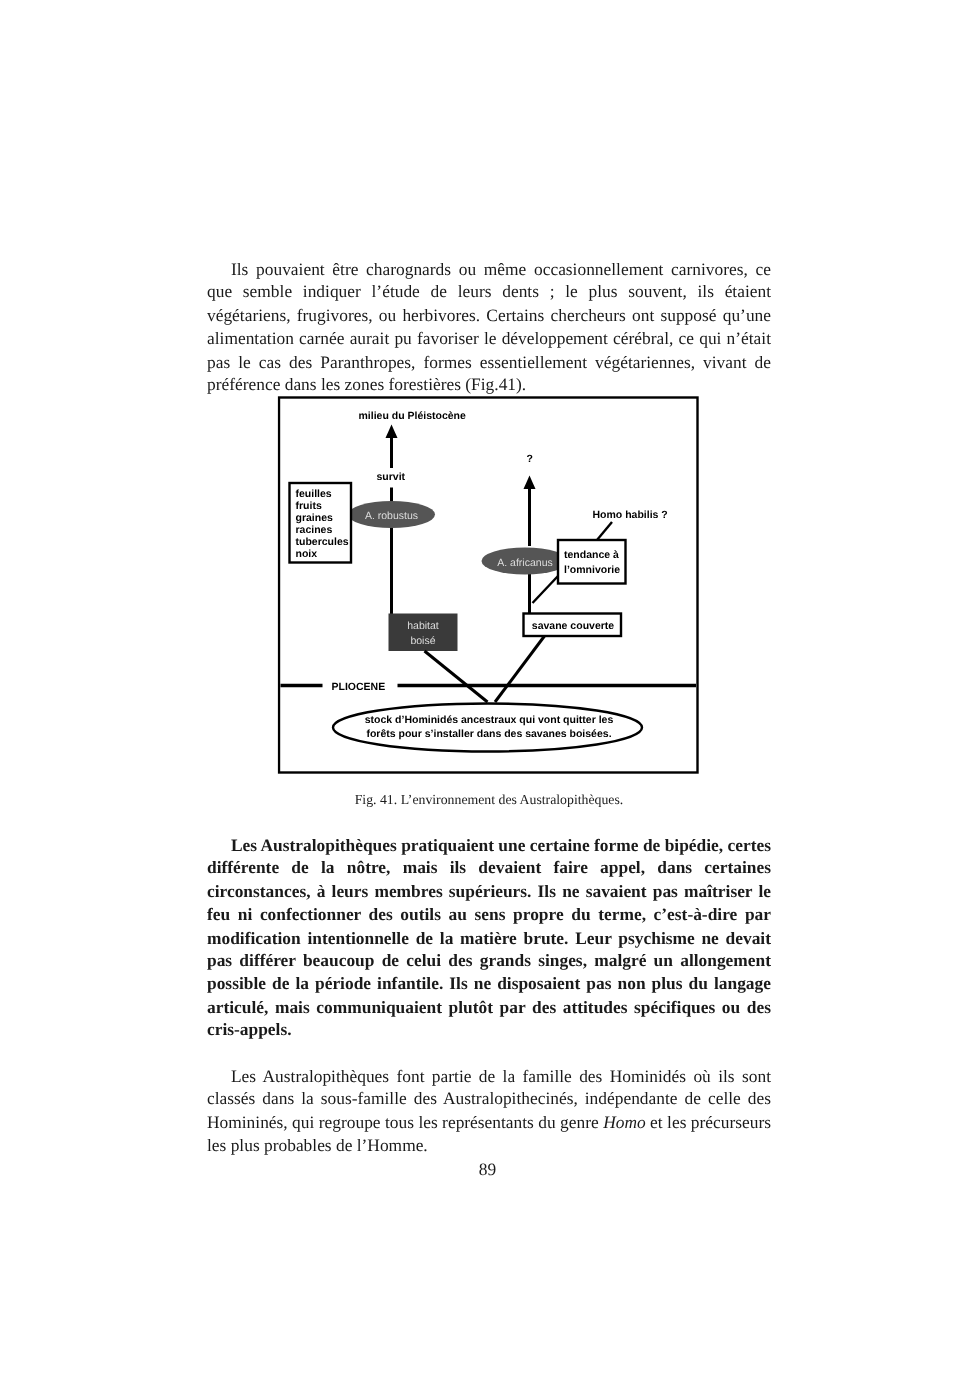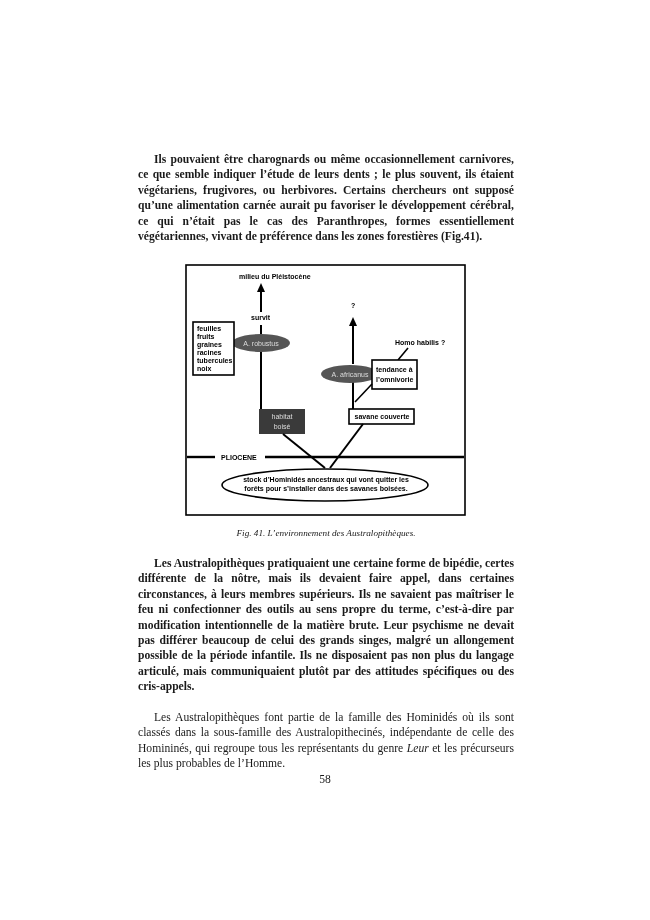--- a/index.html
+++ b/index.html
@@ -2,26 +2,26 @@
 <html><head>
 <meta charset="utf-8">
 <style>
   html, body { margin: 0; padding: 0; background: #ffffff; }
   body { width: 650px; height: 920px; position: relative; overflow: hidden; font-family: "Liberation Serif", serif; color: #1a1a1a; }
   .para {
     position: absolute; left: 138px; width: 376px;
     font-size: 11.6px; line-height: 15.4px; text-align: justify;
     text-indent: 16px; margin: 0;
   }
-  #p1 { top: 152px; font-weight: bold; }
+  #p1 { top: 172px; }
   #p2 { top: 556px; font-weight: bold; }
   #p3 { top: 710px; }
   .caption {
     position: absolute; top: 528px; left: 138px; width: 376px;
-    text-align: center; font-size: 9.2px; font-style: italic;
+    text-align: center; font-size: 9.2px;
   }
   .page-num {
     position: absolute; top: 773px; left: 0; width: 650px;
     text-align: center; font-size: 11.6px;
   }
   #figure { position: absolute; left: 185px; top: 264px; width: 281px; height: 252px; }
   #figure svg { display: block; }
   .dlabel { font-family: "Liberation Sans", sans-serif; font-weight: bold; font-size: 7px; fill: #000; }
   .glabel { font-family: "Liberation Sans", sans-serif; font-size: 7px; fill: #dddddd; }
 </style>
@@ -83,15 +83,15 @@
     <ellipse cx="140" cy="221" rx="103" ry="16" fill="#fff" stroke="#000" stroke-width="1.6"></ellipse>
     <text class="dlabel" x="141" y="218" text-anchor="middle">stock d’Hominidés ancestraux qui vont quitter les</text>
     <text class="dlabel" x="141" y="227" text-anchor="middle">forêts pour s’installer dans des savanes boisées.</text>
   </svg>
 </div>
 
 <div class="caption">Fig. 41. L’environnement des Australopithèques.</div>
 
 <p class="para" id="p2">Les Australopithèques pratiquaient une certaine forme de bipédie, certes différente de la nôtre, mais ils devaient faire appel, dans certaines circonstances, à leurs membres supérieurs. Ils ne savaient pas maîtriser le feu ni confectionner des outils au sens propre du terme, c’est-à-dire par modification intentionnelle de la matière brute. Leur psychisme ne devait pas différer beaucoup de celui des grands singes, malgré un allongement possible de la période infantile. Ils ne disposaient pas non plus du langage articulé, mais communiquaient plutôt par des attitudes spécifiques ou des cris-appels.</p>
 
-<p class="para" id="p3"><span>Les Australopithèques font partie de la famille des Hominidés où ils sont classés dans la sous-famille des Australopithecinés, indépendante de celle des Homininés, qui regroupe tous les représentants du genre </span><i>Leur</i><span> et les précurseurs les plus probables de l’Homme.</span></p>
+<p class="para" id="p3"><span>Les Australopithèques font partie de la famille des Hominidés où ils sont classés dans la sous-famille des Australopithecinés, indépendante de celle des Homininés, qui regroupe tous les représentants du genre </span><i>Homo</i><span> et les précurseurs les plus probables de l’Homme.</span></p>
 
-<div class="page-num">58</div>
+<div class="page-num">89</div>
 
 </body></html>

